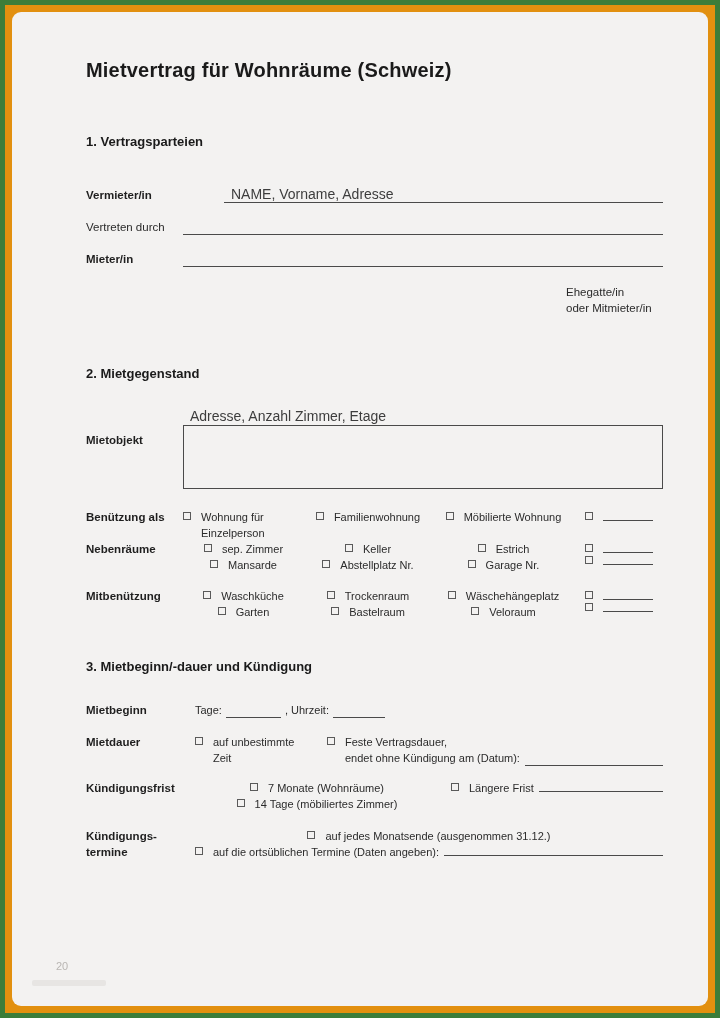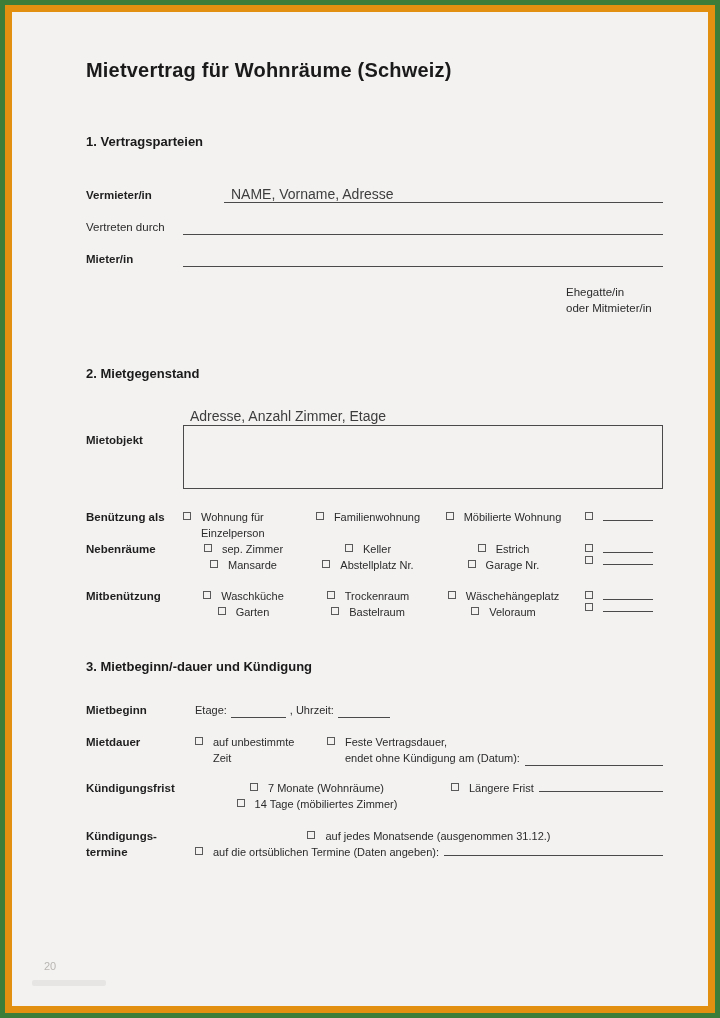--- a/index.html
+++ b/index.html
@@ -16,20 +16,21 @@
   .frame-inner {
     width: 100%; height: 100%;
     background: #e2900f;
     padding: 7px;
   }
   .page {
     position: relative;
     width: 100%; height: 100%;
     background: #f3f2f1;
     padding: 46px 45px 0 74px;
+    border-radius: 9px;
   }
   .doc-title {
     font-size: 20px;
     line-height: 24px;
     font-weight: 700;
     color: #1a1a1a;
     letter-spacing: 0.2px;
   }
   .sec-heading {
     font-size: 13px;
@@ -119,21 +120,21 @@
   .mietdauer-col1 { width: 120px; flex: none; }
   .mietdauer-col2 { flex: 1; }
   .kfrist-col1 { width: 244px; flex: none; }
   .kfrist-col2 { flex: 1; }
   .optline2 { display: flex; align-items: flex-end; }
   .stack > .opt + .opt { margin-top: 0px; }
 
   
   .footer-pagenum {
     position: absolute;
-    left: 32px; top: 948px;
+    left: 44px; top: 948px;
     font-size: 11px;
     color: #b9b6b3;
   }
   .footer-watermark {
     position: absolute;
     left: 20px; top: 968px;
     width: 74px; height: 6px;
     background: #e7e5e3;
     border-radius: 2px;
   }
@@ -300,21 +301,21 @@
         <span class="blank"></span>
       </div>
     </div>
   </div>
 
   <div class="sec-heading" id="heading-s3">3. Mietbeginn/-dauer und Kündigung</div>
 
   <div class="s3row" id="row-mietbeginn">
     <div class="glabel bold">Mietbeginn</div>
     <div class="inline-field">
-      <span class="txt">Etage:</span>
+      <span class="txt">Tage:</span>
       <span class="blank" style="width:55px"></span>
       <span class="txt">, Uhrzeit:</span>
       <span class="blank" style="width:52px"></span>
     </div>
   </div>
 
   <div class="s3row">
     <div class="glabel bold">Mietdauer</div>
     <div class="mietdauer-col1">
       <div class="opt">

